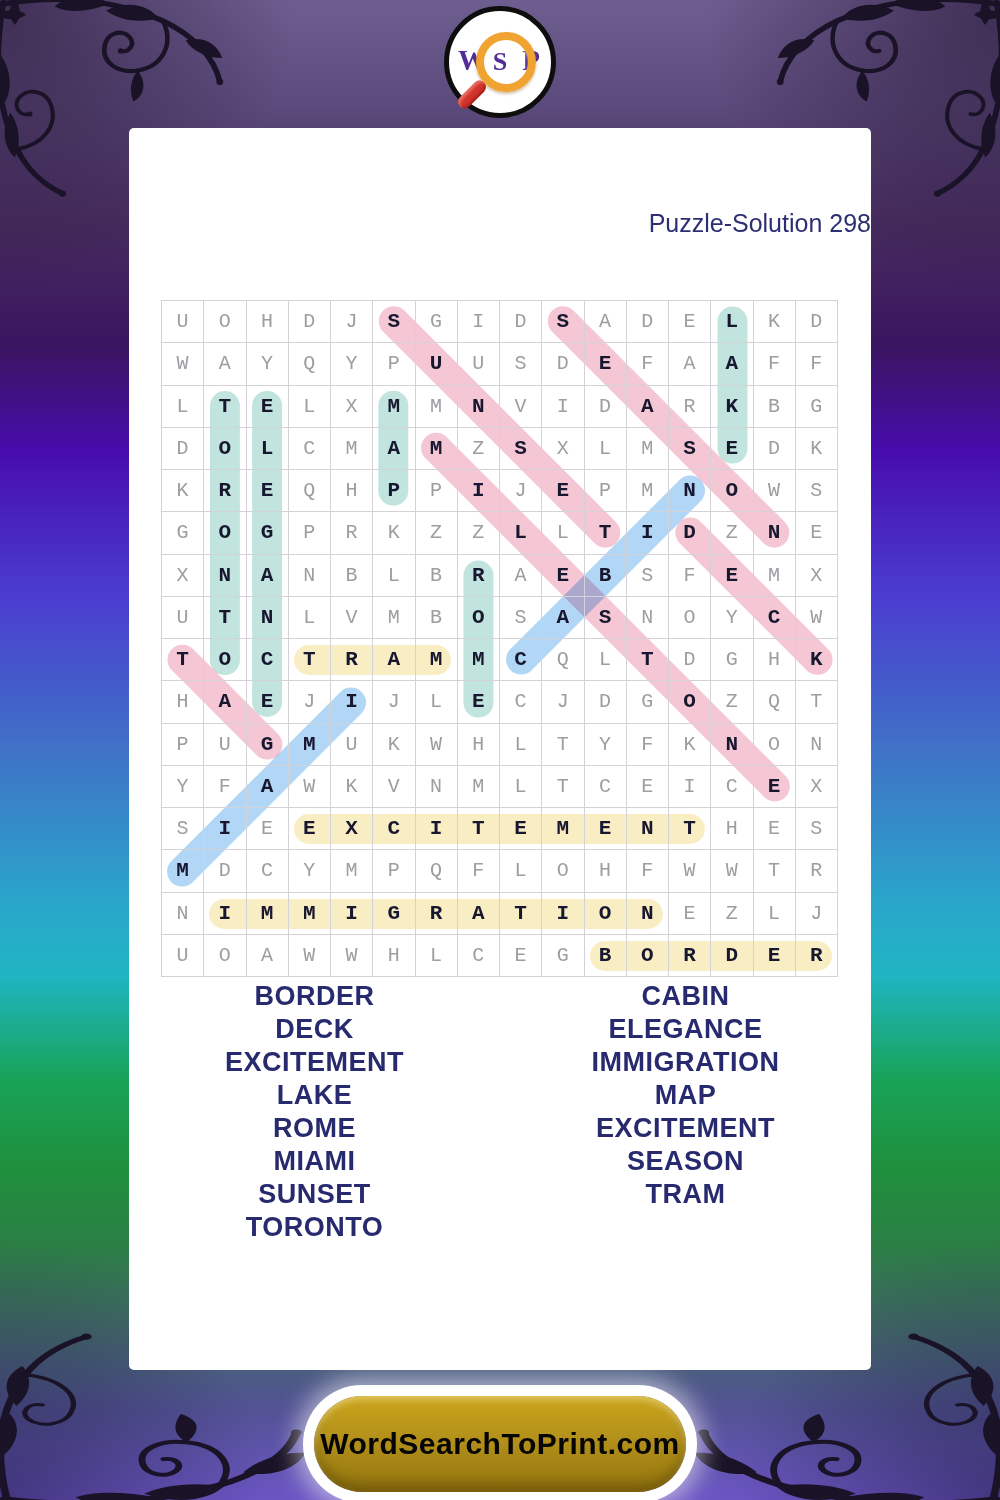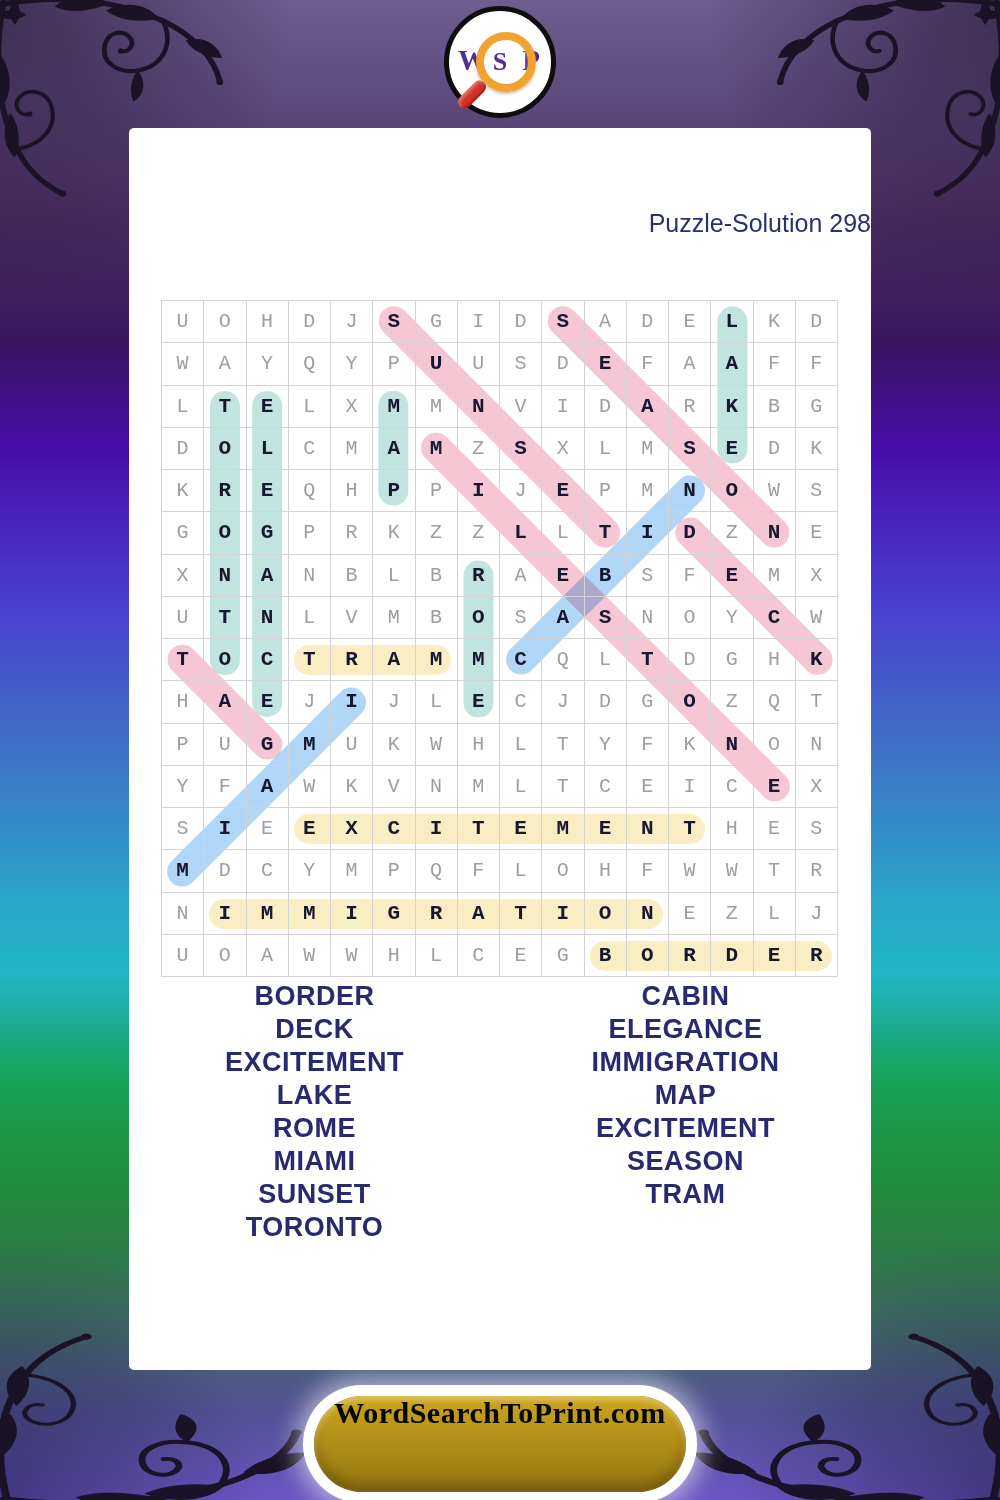--- a/index.html
+++ b/index.html
@@ -110,23 +110,22 @@
   
   .footer-btn{
     position:absolute;left:50%;top:1396px;transform:translateX(-50%);
     width:372px;height:96px;border-radius:48px;z-index:3;
     background:linear-gradient(180deg,#caa51c 0%,#b3901a 45%,#93750e 100%);
     box-shadow:
       0 0 0 11px #ffffff,
       0 0 24px 18px rgba(255,255,255,.55),
       inset 0 4px 6px rgba(255,240,180,.45),
       inset 0 -8px 12px rgba(80,60,5,.45);
-    display:flex;align-items:flex-start;justify-content:center;
+    display:flex;align-items:center;justify-content:center;
     cursor:pointer;
-    font-family:Liberation Serif, serif;
   }
   .footer-btn span{
     font-size:30px;font-weight:bold;color:#060606;letter-spacing:.5px;
   }
 </style>
 </head>
 <body style="--highlight_pink: #f5c3d2; --highlight_teal: #bee3dd; --highlight_blue: #aed5f6; --highlight_yellow: #f9ecc1; --heading_text: #2d2f73; --list_text: #272a6e; --letter_regular: #9d9da2; --letter_solution: #17172f; --footer_gold: #b3901a; --logo_letter_purple: #532d96; --magnifier_orange: #f0a330; --magnifier_handle_red: #d2352b;">
 
 <div class="bg"></div>
 

